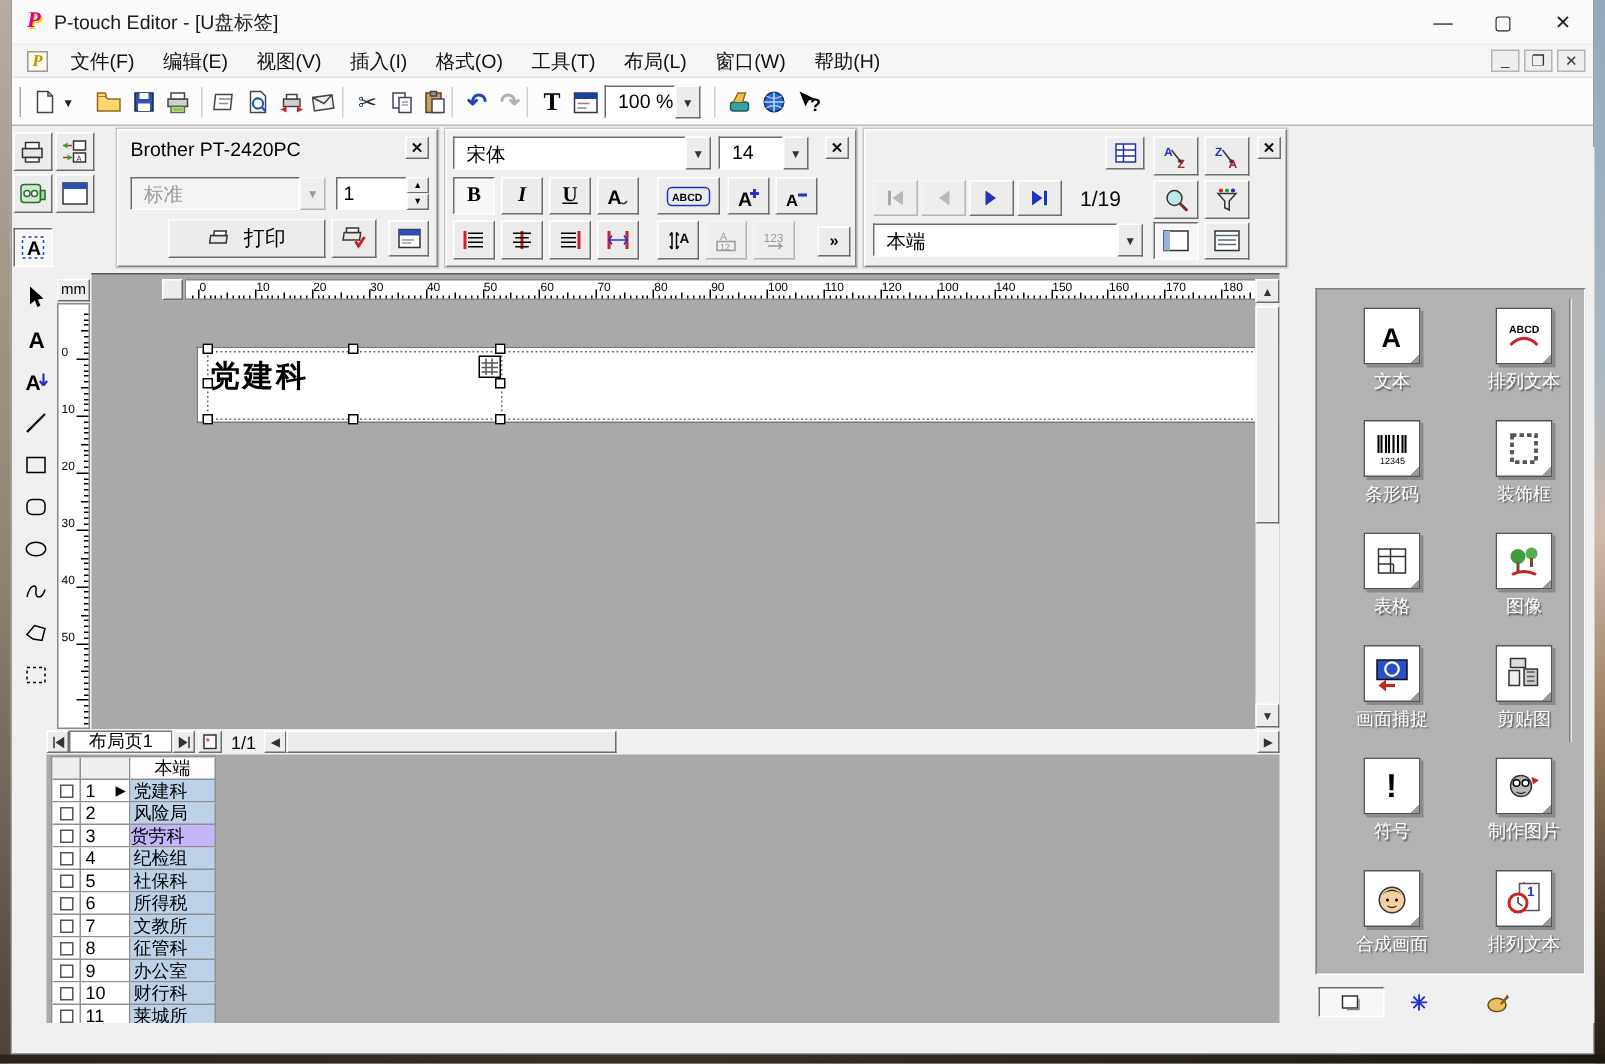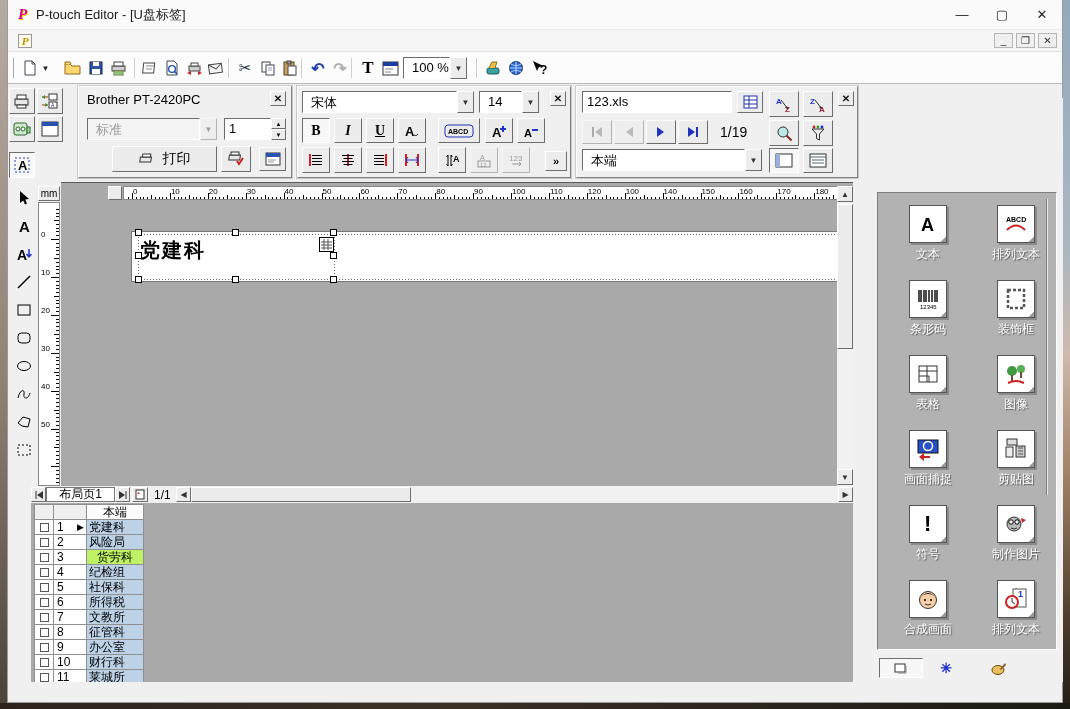--- a/index.html
+++ b/index.html
@@ -66,20 +66,31 @@
     <span class="abs" style="left:10px;top:6px;width:18px;height:18px;font:italic bold 15px 'Liberation Serif',serif;color:#d4009a;text-shadow:1px 1px 0 #f4d000;">P</span>
     <span class="apptitle" style="margin-left:28px;">P-touch Editor - [U盘标签]</span>
     <div style="flex:1"></div>
     <div class="capbtn">—</div>
     <div class="capbtn">▢</div>
     <div class="capbtn">✕</div>
   </div>
 
   <div class="abs menubar">
     <span class="abs" style="left:10px;top:4px;width:14px;height:14px;font:italic bold 11px 'Liberation Serif',serif;color:#b89000;background:#fffbe8;border:1px solid #999;text-align:center;">P</span>
+    <div id="menu-items" style="display:flex;margin-left:32px;">
+        <div class="menuitem">文件(F)</div>
+        <div class="menuitem">编辑(E)</div>
+        <div class="menuitem">视图(V)</div>
+        <div class="menuitem">插入(I)</div>
+        <div class="menuitem">格式(O)</div>
+        <div class="menuitem">工具(T)</div>
+        <div class="menuitem">布局(L)</div>
+        <div class="menuitem">窗口(W)</div>
+        <div class="menuitem">帮助(H)</div>
+      </div>
     <div style="flex:1"></div>
     <div class="mdibtn">_</div>
     <div class="mdibtn">❐</div>
     <div class="mdibtn" style="margin-right:5px;">✕</div>
   </div>
 
   <div class="abs toolbar">
     <div class="abs" style="left:3px;top:6px;width:3px;height:20px;border-left:1px solid #fff;border-right:1px solid #aaa;"></div>
     <div class="tbtn flat" style="left:10px">
         <svg width="16" height="16" viewBox="0 0 16 16">
@@ -370,21 +381,20 @@
             <text x="1" y="8" font-size="8" fill="#333">123</text>
             <path d="M4 11h9l-2-2m2 2l-2 2" stroke="#333" fill="none"></path>
           </svg>
         </div>
       <div class="abs b3" style="left:247px;top:64px;width:22px;height:20px;font-size:11px;font-weight:bold;">
           <span>»</span>
         </div>
     </div>
 
     <div class="abs panel" style="left:568px;top:2px;width:282px;height:92px;">
-      <div class="abs sunk" style="left:5px;top:4px;width:150px;height:22px;font-size:13px;padding:2px 4px;"><span>123.xls</span></div>
       <div class="abs b3" style="left:160px;top:4px;width:26px;height:22px;">
           <svg width="15" height="14" viewBox="0 0 15 14">
             <rect x="1" y="1" width="13" height="12" fill="#fff" stroke="#2233aa"></rect>
             <path d="M1 5h13M1 9h13M6 1v12" stroke="#2233aa"></path>
           </svg>
         </div>
       <div class="abs b3" style="left:192px;top:4px;width:30px;height:26px;">
           <svg width="18" height="17" viewBox="0 0 18 17">
             <text x="1" y="8" font-size="8" font-weight="bold" fill="#2233cc">A</text>
             <text x="10" y="16" font-size="8" font-weight="bold" fill="#aa2233">Z</text>
@@ -908,21 +918,21 @@
             <span>风险局</span>
           </div>
         </div>
         <div style="display: flex; height: 15px;">
           <div class="cell" style="width: 19px; background: rgb(255, 255, 255); justify-content: center;">
             <div style="width: 9px; height: 9px; background: rgb(255, 255, 255); border: 1px solid rgb(85, 85, 85);"></div>
           </div>
           <div class="cell" style="width: 33px; background: rgb(255, 255, 255); padding-left: 3px; position: relative;">
             <span>3</span>
           </div>
-          <div class="cell" style="width: 57px; background: #bef264; padding-left: 10px;">
+          <div class="cell" style="width: 57px; background: #c4b5fd; padding-left: 0;">
             <span>货劳科</span>
           </div>
         </div>
         <div style="display: flex; height: 15px;">
           <div class="cell" style="width: 19px; background: rgb(255, 255, 255); justify-content: center;">
             <div style="width: 9px; height: 9px; background: rgb(255, 255, 255); border: 1px solid rgb(85, 85, 85);"></div>
           </div>
           <div class="cell" style="width: 33px; background: rgb(255, 255, 255); padding-left: 3px; position: relative;">
             <span>4</span>
           </div>

